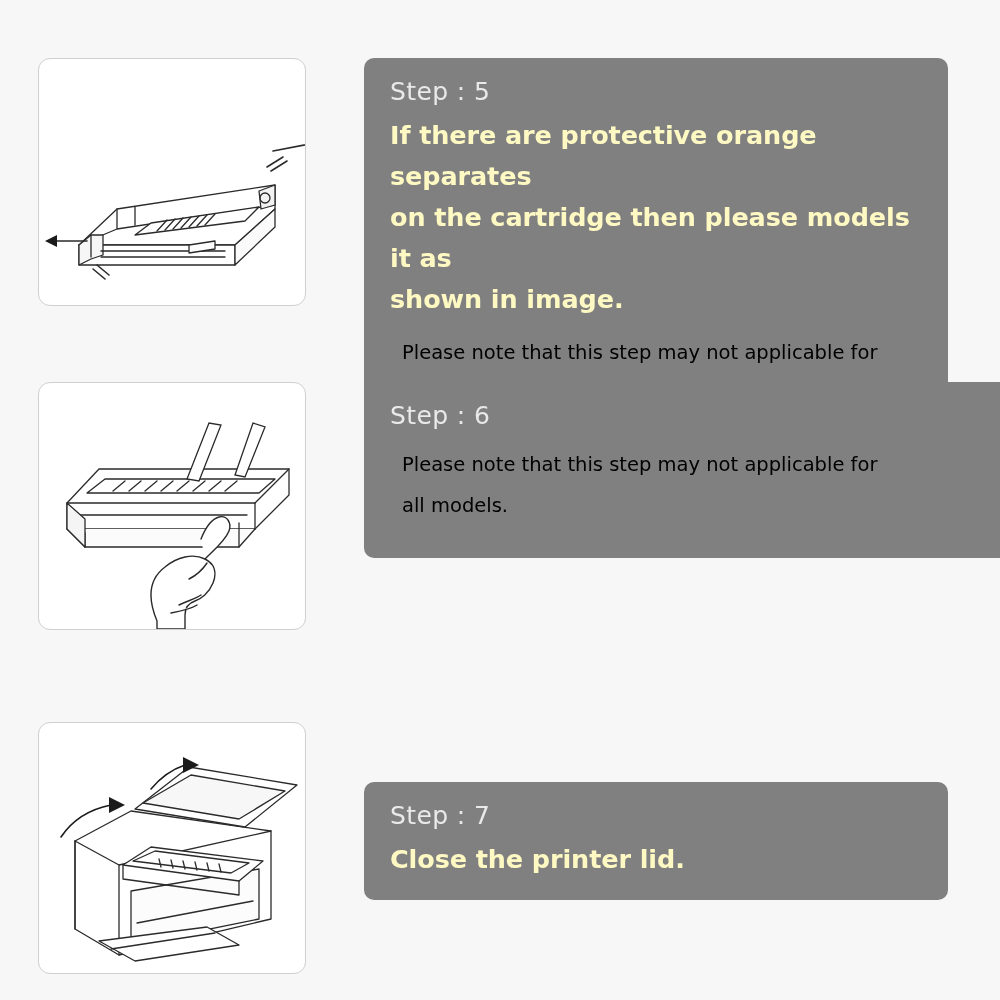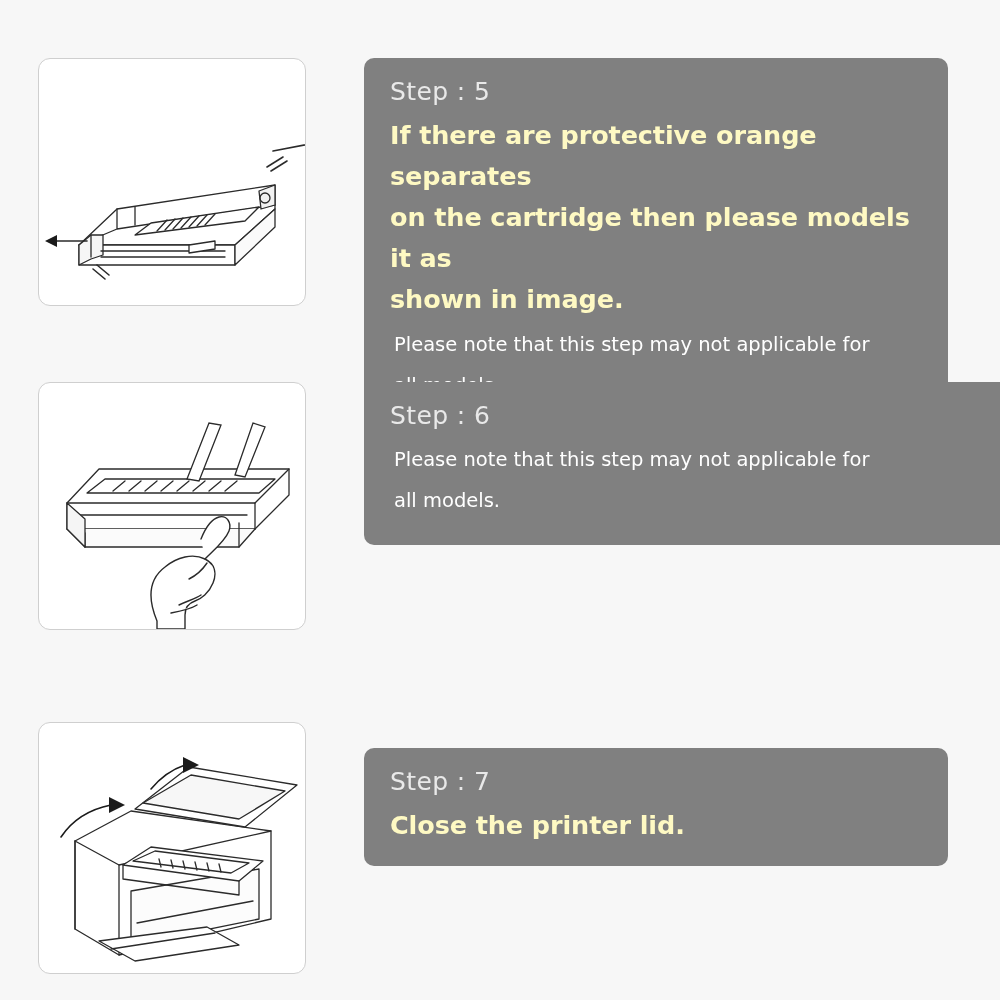--- a/index.html
+++ b/index.html
@@ -53,44 +53,44 @@
     position: relative;
     margin-left: 58px;
     background: #808080;
     border-radius: 10px;
     box-sizing: border-box;
     padding: 18px 26px 20px 26px;
     flex: 0 0 auto;
   }
   .panel-1 { width: 584px; }
   .panel-2 { width: 700px; }
-  .panel-3 { width: 584px; margin-top: 26px; }
+  .panel-3 { width: 584px; margin-top: 60px; }
 
   .step-label {
     color: #e9e9e9;
     font-size: 25px;
     line-height: 32px;
     letter-spacing: 0.4px;
     margin: 0 0 7px 0;
     font-weight: 400;
   }
   .step-main {
     color: #fef9c3;
     font-size: 25.5px;
     line-height: 41px;
     font-weight: bold;
     letter-spacing: -0.1px;
     margin: 0;
   }
   .step-note {
-    color: #ffffff;
+    color: #000000;
     font-size: 19.5px;
     line-height: 41px;
     font-weight: 400;
-    margin: 4px;
+    margin: 12px;
   }
 
   .line-break { display: block; }
 </style>
 </head>
 <body>
 
 <div class="page">
 
   <div class="row row-1">

